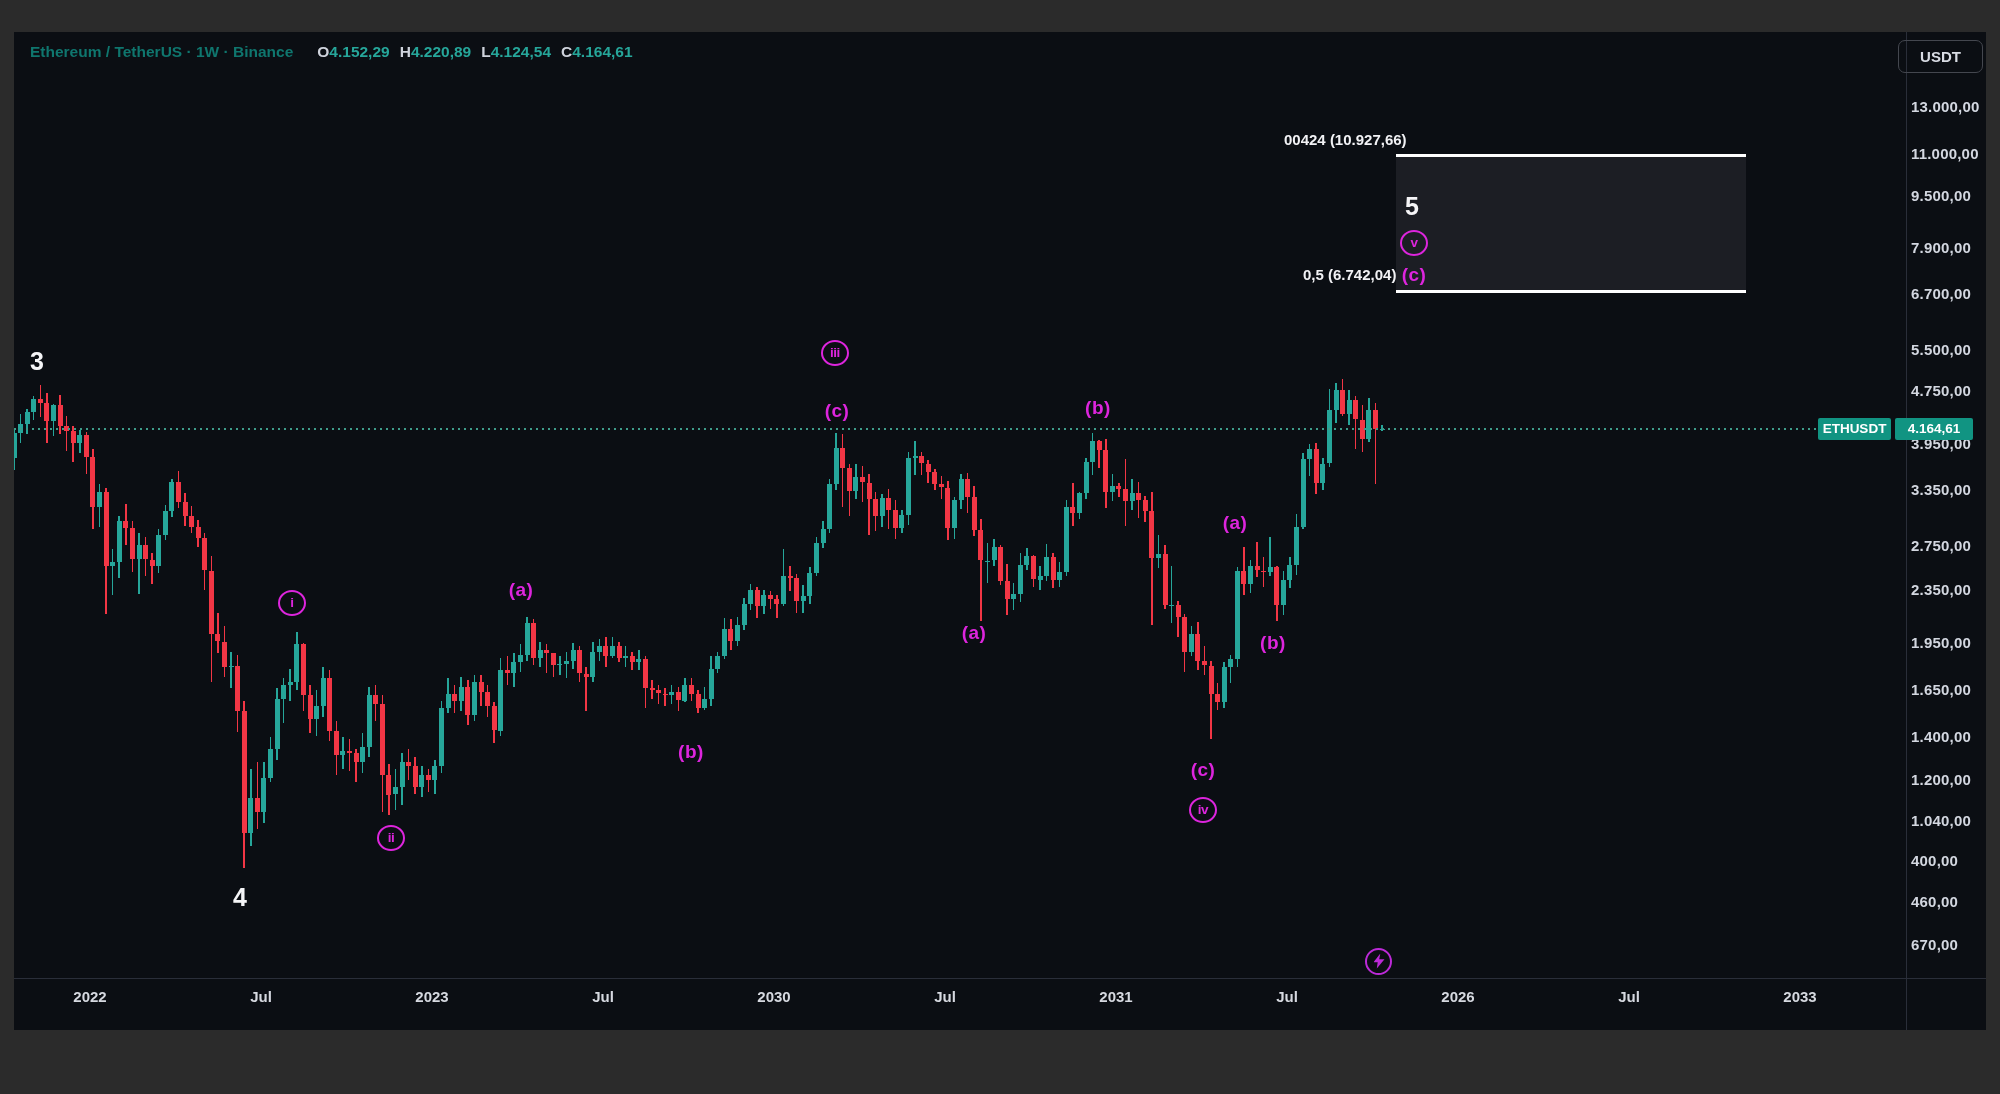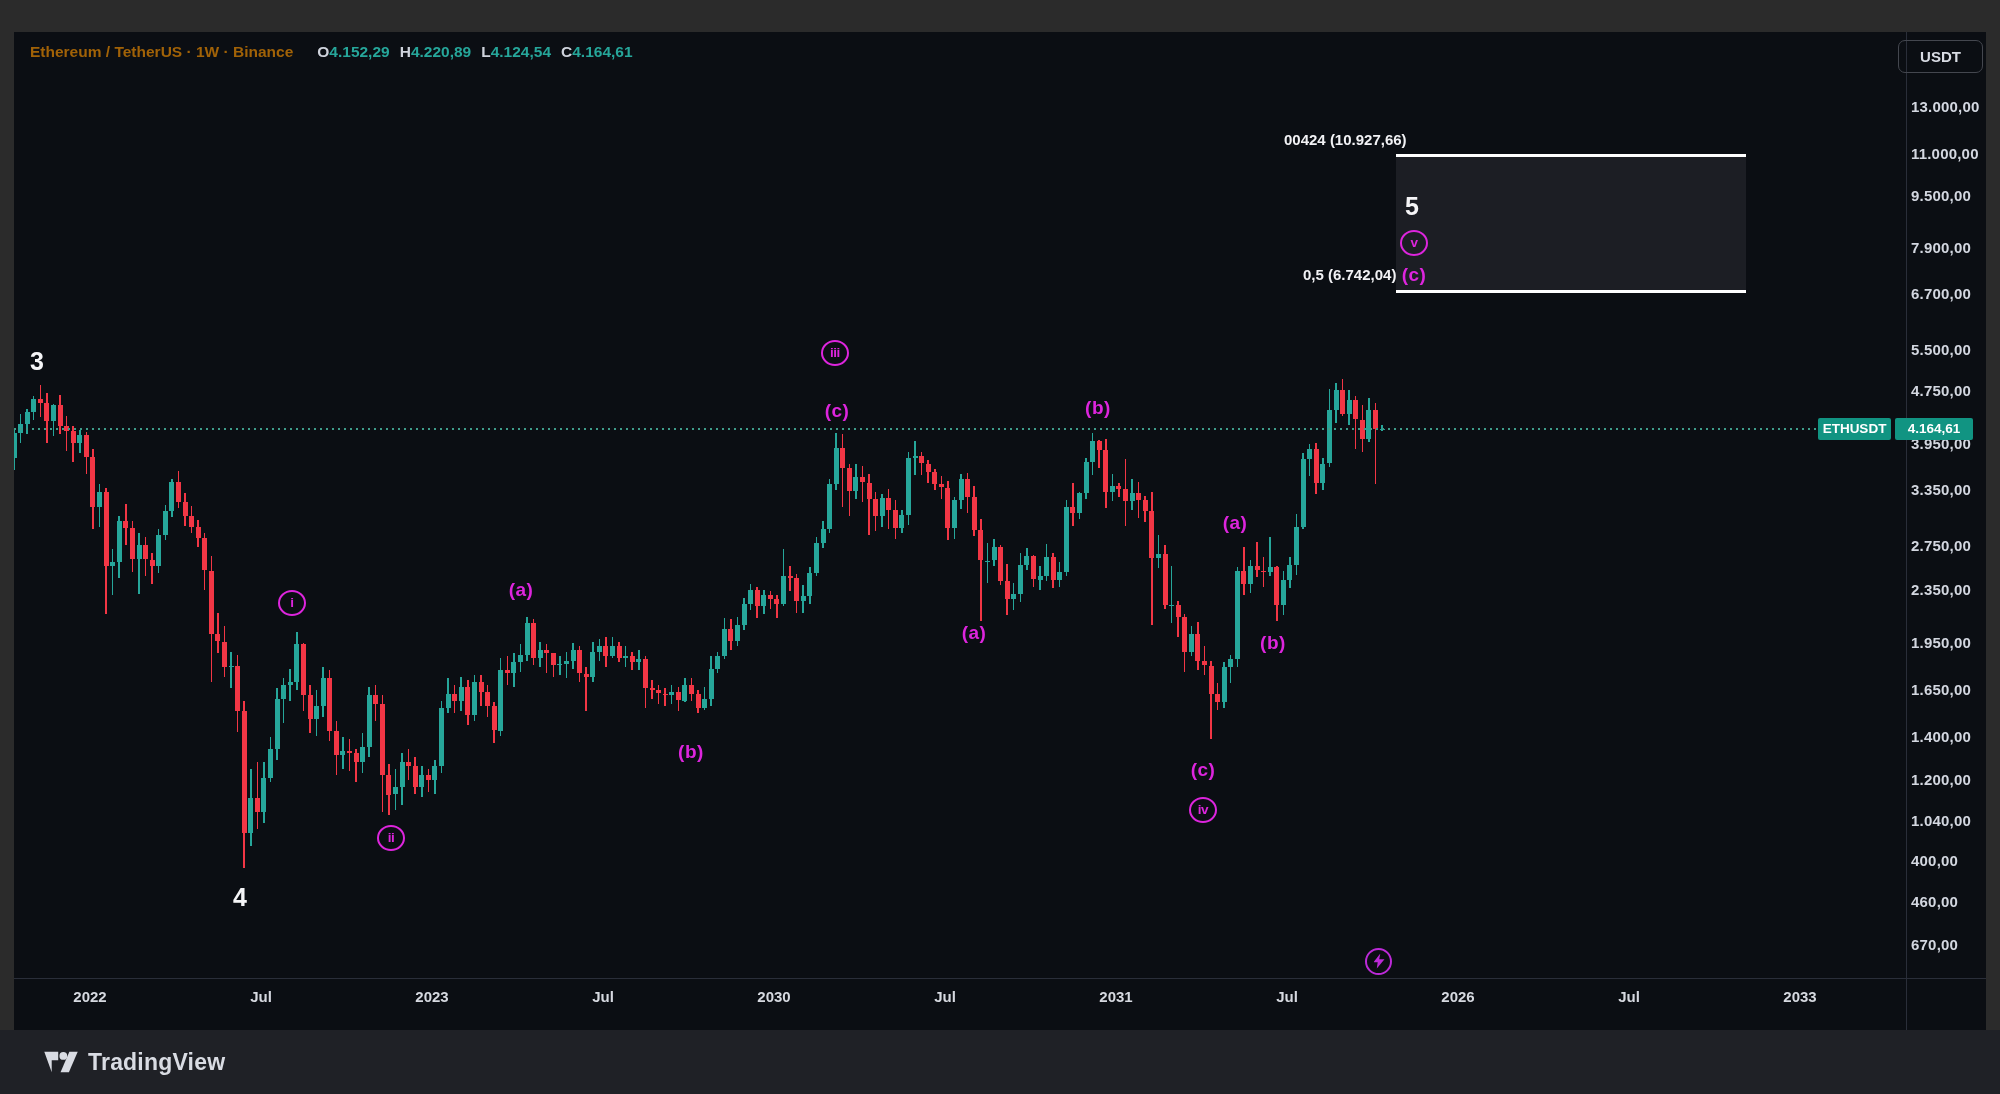--- a/index.html
+++ b/index.html
@@ -8,21 +8,21 @@
   #app { position:relative; width:2000px; height:1094px; background:#2b2b2b; }
 
   .topbar { position:absolute; left:0; top:0; width:2000px; height:32px; background:#2b2b2b;
     display:flex; align-items:center; }
   .topbar span { margin-left:30px; color:#e6e6e6; font-size:15px; font-weight:600; letter-spacing:.2px; }
 
   .stage { position:absolute; left:14px; top:32px; width:1972px; height:998px; background:#0b0e13; }
 
   .legend { position:absolute; left:16px; top:11px; z-index:30; display:flex; align-items:baseline;
     font-size:15.5px; color:#dde0e6; white-space:pre; }
-  .legend .sym { font-weight:700; color:#a16207; }
+  .legend .sym { font-weight:700; color:#0f766e; }
   .legend .ohlc { margin-left:14px; font-weight:700; }
   .legend .ltr { color:#cfd3dc; margin-left:10px; }
   .legend .val { color:#26a69a; }
 
   .usdt-btn { position:absolute; left:1884px; top:8px; width:85px; height:33px; z-index:30;
     background:transparent; border:1px solid #44474f; border-radius:7px; color:#d8dbe3;
     font-size:15px; font-weight:600; font-family:inherit; }
 
   #pane { position:absolute; left:0; top:0; width:1878px; height:946px; overflow:hidden; }
 
@@ -563,24 +563,14 @@
       <span class="sym">Ethereum / TetherUS · 1W · Binance</span>
       <span class="ohlc"><span class="ltr">O</span><span class="val">4.152,29</span><span class="ltr">H</span><span class="val">4.220,89</span><span class="ltr">L</span><span class="val">4.124,54</span><span class="ltr">C</span><span class="val">4.164,61</span></span>
     </div>
 
     <button class="usdt-btn">USDT</button>
 
     <div class="tag" id="tag-symbol" style="left: 1804px; top: 385.538px; width: 73px; background: rgb(17, 148, 130);">ETHUSDT</div>
     <div class="tag" id="tag-value" style="left: 1881px; top: 385.538px; width: 78px; background: rgb(17, 148, 130);">4.164,61</div>
   </div>
 
-  <div class="footer">
-    <div class="logo">
-      <svg width="34" height="26" viewBox="0 0 36 28" fill="#d9dce3">
-        <path d="M0 3h15v9h-7v13H8z"></path>
-        <circle cx="20.5" cy="7.5" r="4.2"></circle>
-        <path d="M27 3h9l-9.5 22h-9z"></path>
-      </svg>
-      <span class="brand">TradingView</span>
-    </div>
-  </div>
 
 </div>
 
 </body></html>

